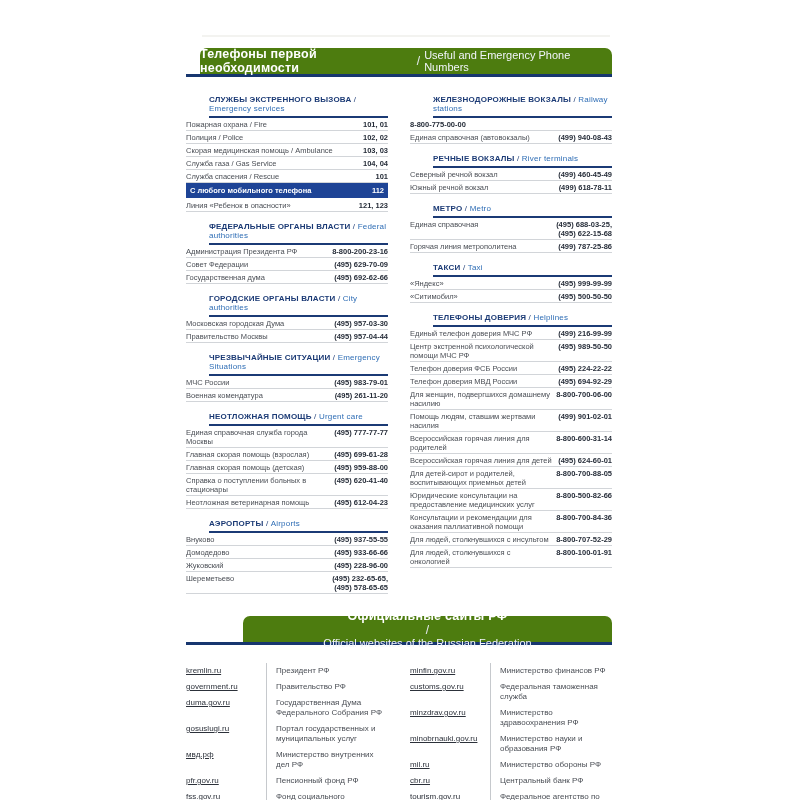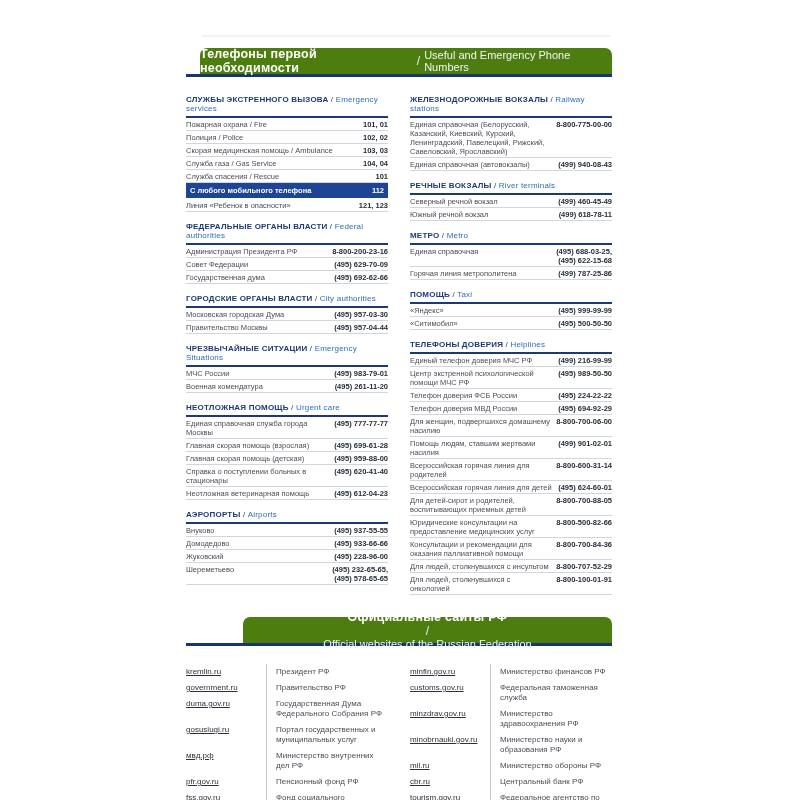--- a/index.html
+++ b/index.html
@@ -20,21 +20,21 @@
   .banner2{margin-left:57px;flex-direction:column;}
   .banner2-wrap{margin-top:12px;}
 
   
   .cols{display:flex;gap:22px;margin-top:18px;}
   .col{width:202px;}
 
   
   .section{margin-bottom:10px;}
   .section-header{font-size:8px;font-weight:bold;color:#1b3a75;letter-spacing:.2px;
-                  padding-bottom:3px;border-bottom:2px solid #1b3a75;}
+                  padding-bottom:3px;border-bottom:2px solid #1b3a75;margin-left:23px;}
   .hd-sep{color:#1b3a75;font-weight:normal;}
   .hd-en{color:#2e6db5;font-weight:normal;}
   .row{display:flex;justify-content:space-between;align-items:flex-start;
        padding:1.5px 0;border-bottom:1px solid #d2d5d9;
        font-size:7.5px;line-height:1.2;color:#4a4e55;}
   .row-label{flex:1;padding-right:6px;}
   .row-number{font-weight:bold;color:#262d39;text-align:right;white-space:pre-line;flex-shrink:0;}
   .row.highlight{background:#1e4496;color:#ffffff;padding:3px 4px;border-bottom:1px solid #ffffff;}
   .row.highlight .row-label{font-weight:bold;}
   .row.highlight .row-number{color:#ffffff;}
@@ -171,21 +171,20 @@
             <span class="row-label">Шереметьево</span>
             <span class="row-number">(495) 232-65-65,
 (495) 578-65-65</span>
           </div>
         </div>
       </div>
     <div class="col" id="phone-col-right">
         <div class="section">
           <div class="section-header"><span class="hd-ru">ЖЕЛЕЗНОДОРОЖНЫЕ ВОКЗАЛЫ</span><span class="hd-sep"> / </span><span class="hd-en">Railway stations</span></div>
           <div class="row">
-            <span class="row-label">Единая справочная (Белорусский, Казанский, Киевский, Курский, Ленинградский, Павелецкий, Рижский, Савеловский, Ярославский)</span>
             <span class="row-number">8-800-775-00-00</span>
           </div>
           <div class="row">
             <span class="row-label">Единая справочная (автовокзалы)</span>
             <span class="row-number">(499) 940-08-43</span>
           </div>
         </div>
         <div class="section">
           <div class="section-header"><span class="hd-ru">РЕЧНЫЕ ВОКЗАЛЫ</span><span class="hd-sep"> / </span><span class="hd-en">River terminals</span></div>
           <div class="row">
@@ -203,21 +202,21 @@
             <span class="row-label">Единая справочная</span>
             <span class="row-number">(495) 688-03-25,
 (495) 622-15-68</span>
           </div>
           <div class="row">
             <span class="row-label">Горячая линия метрополитена</span>
             <span class="row-number">(499) 787-25-86</span>
           </div>
         </div>
         <div class="section">
-          <div class="section-header"><span class="hd-ru">ПОМОЩЬ</span><span class="hd-sep"> / </span><span class="hd-en">Taxi</span></div>
+          <div class="section-header"><span class="hd-ru">ТАКСИ</span><span class="hd-sep"> / </span><span class="hd-en">Taxi</span></div>
           <div class="row">
             <span class="row-label">«Яндекс»</span>
             <span class="row-number">(495) 999-99-99</span>
           </div>
           <div class="row">
             <span class="row-label">«Ситимобил»</span>
             <span class="row-number">(495) 500-50-50</span>
           </div>
         </div>
         <div class="section">

